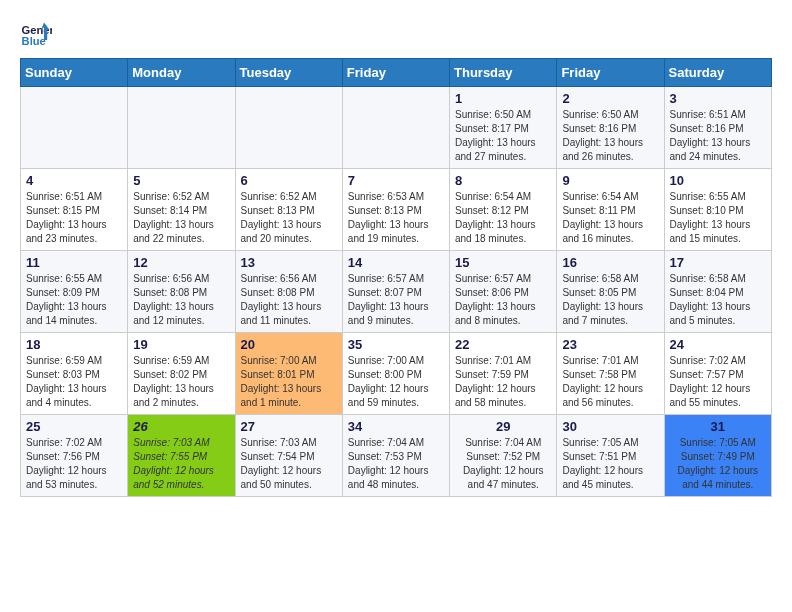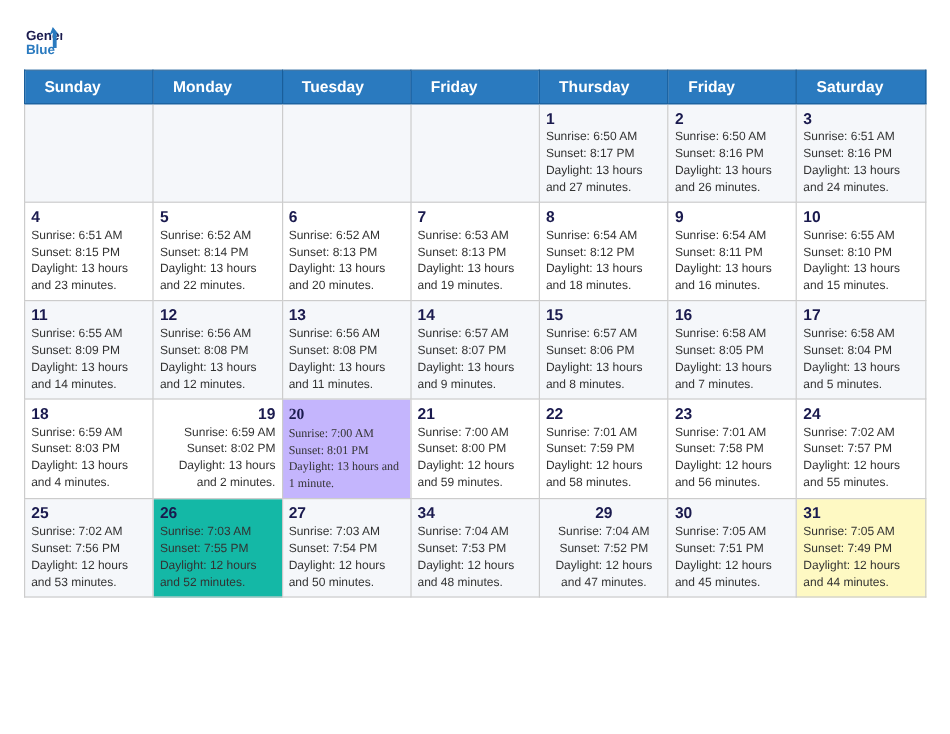--- a/index.html
+++ b/index.html
@@ -40,21 +40,21 @@
     }
     .calendar {
       width: 100%;
       border-collapse: collapse;
       border: 1px solid #ccc;
     }
     .calendar th {
       background: #2a7abf;
       color: #fff;
       font-size: 13px;
-      padding: 6px 16px;
+      padding: 6px 4px;
       text-align: left;
       border: 1px solid #1a5e9a;
       font-weight: bold;
     }
     .calendar td {
       border: 1px solid #ccc;
       vertical-align: top;
       padding: 4px 5px;
       font-size: 10.5px;
       color: #222;
@@ -230,34 +230,34 @@
 Daylight: 13 hours and 5 minutes.</div>
         </td>
       </tr>
       <tr>
         <td style="background: rgb(255, 255, 255);">
           <span class="day-num">18</span>
           <div class="day-info" style="white-space: pre-line;">Sunrise: 6:59 AM
 Sunset: 8:03 PM
 Daylight: 13 hours and 4 minutes.</div>
         </td>
-        <td style="background: rgb(255, 255, 255); text-align: right;">
+        <td style="background: rgb(255, 255, 255);">
           <span class="day-num">19</span>
           <div class="day-info" style="white-space: pre-line;">Sunrise: 6:59 AM
 Sunset: 8:02 PM
 Daylight: 13 hours and 2 minutes.</div>
         </td>
-        <td style="background: #c4b5fd; font-family: Liberation Serif, serif;">
+        <td style="background: #fdba74;">
           <span class="day-num">20</span>
           <div class="day-info" style="white-space: pre-line;">Sunrise: 7:00 AM
 Sunset: 8:01 PM
 Daylight: 13 hours and 1 minute.</div>
         </td>
         <td style="background: rgb(255, 255, 255);">
-          <span class="day-num">21</span>
+          <span class="day-num">35</span>
           <div class="day-info" style="white-space: pre-line;">Sunrise: 7:00 AM
 Sunset: 8:00 PM
 Daylight: 12 hours and 59 minutes.</div>
         </td>
         <td style="background: rgb(255, 255, 255);">
           <span class="day-num">22</span>
           <div class="day-info" style="white-space: pre-line;">Sunrise: 7:01 AM
 Sunset: 7:59 PM
 Daylight: 12 hours and 58 minutes.</div>
         </td>
@@ -274,21 +274,21 @@
 Daylight: 12 hours and 55 minutes.</div>
         </td>
       </tr>
       <tr>
         <td style="background: rgb(245, 247, 250);">
           <span class="day-num">25</span>
           <div class="day-info" style="white-space: pre-line;">Sunrise: 7:02 AM
 Sunset: 7:56 PM
 Daylight: 12 hours and 53 minutes.</div>
         </td>
-        <td style="background: #14b8a6;">
+        <td style="background: #84cc16; font-style: italic;">
           <span class="day-num">26</span>
           <div class="day-info" style="white-space: pre-line;">Sunrise: 7:03 AM
 Sunset: 7:55 PM
 Daylight: 12 hours and 52 minutes.</div>
         </td>
         <td style="background: rgb(245, 247, 250);">
           <span class="day-num">27</span>
           <div class="day-info" style="white-space: pre-line;">Sunrise: 7:03 AM
 Sunset: 7:54 PM
 Daylight: 12 hours and 50 minutes.</div>
@@ -304,21 +304,21 @@
           <div class="day-info" style="white-space: pre-line;">Sunrise: 7:04 AM
 Sunset: 7:52 PM
 Daylight: 12 hours and 47 minutes.</div>
         </td>
         <td style="background: rgb(245, 247, 250);">
           <span class="day-num">30</span>
           <div class="day-info" style="white-space: pre-line;">Sunrise: 7:05 AM
 Sunset: 7:51 PM
 Daylight: 12 hours and 45 minutes.</div>
         </td>
-        <td style="background: #fef9c3;">
+        <td style="background: #3b82f6; text-align: center;">
           <span class="day-num">31</span>
           <div class="day-info" style="white-space: pre-line;">Sunrise: 7:05 AM
 Sunset: 7:49 PM
 Daylight: 12 hours and 44 minutes.</div>
         </td>
       </tr>
     </tbody>
 </table>
 
 </body></html>

